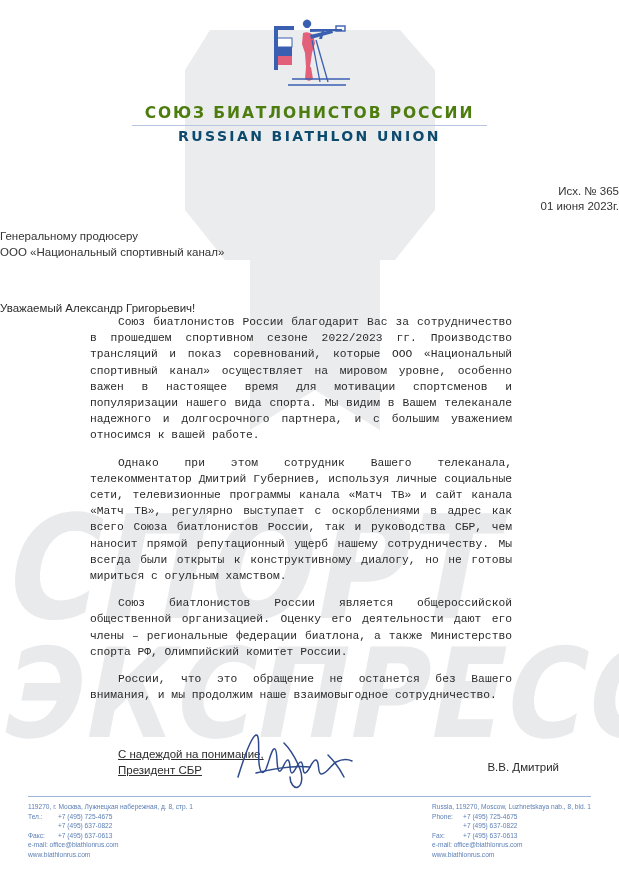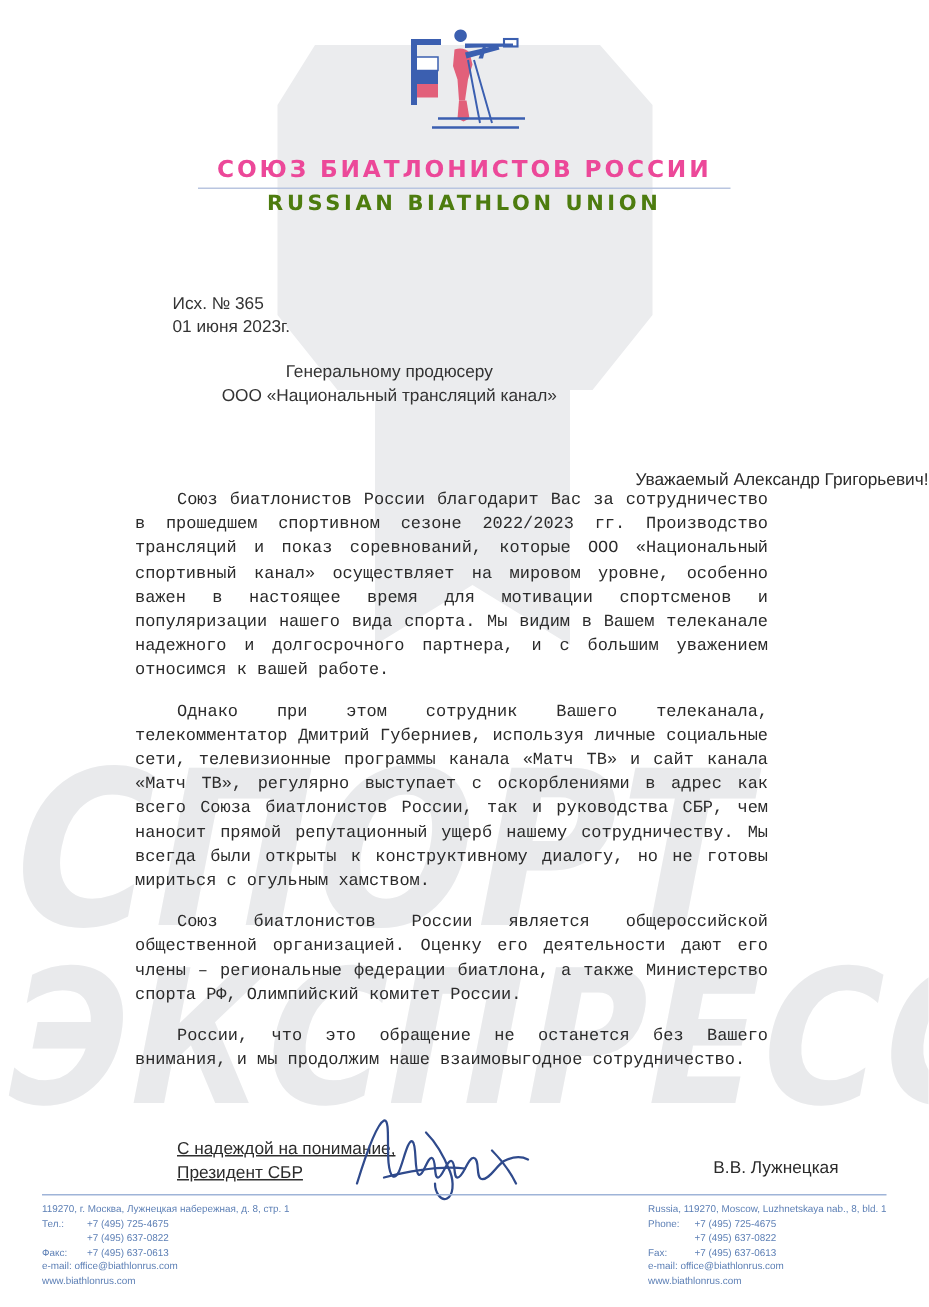--- a/index.html
+++ b/index.html
@@ -51,60 +51,61 @@
   .letterhead {
     padding-top:18px;
     text-align:center;
   }
   .logo-mark { width:120px; height:78px; margin:0 auto; display:block; }
   .org-name-ru {
     margin-top:8px;
     font-size:15.5px;
     font-weight:bold;
     letter-spacing:1.9px;
-    color:#ec4899;
+    color:#4d7c0f;
     font-family:"DejaVu Sans", sans-serif;
   }
   .rule {
     width:355px; height:1px;
     background:#b9c5e0;
     margin:3px auto 2px auto;
   }
   .org-name-en {
     font-size:14px;
     font-weight:bold;
     letter-spacing:2.4px;
-    color:#4d7c0f;
+    color:#0c4a6e;
     font-family:"DejaVu Sans", sans-serif;
   }
 
   
   .ref-block {
-    margin-top:52px;
+    margin-top:40px;
     padding-left:115px;
     font-size:11.5px;
     line-height:15px;
     color:#333;
+    text-align:right;
   }
 
   
   .addressee {
     margin-top:14px;
     padding-right:100px;
-    text-align:center;
+    text-align:left;
     font-size:11.5px;
     line-height:16px;
     color:#333;
   }
   .addressee .gap { display:block; height:12px; }
 
   
   .salutation {
     margin-top:30px;
-    text-align:right;
+    text-align:left;
     font-size:11.5px;
     font-weight:normal;
     color:#2b2b2b;
   }
   .body-text {
     padding:0 107px 0 90px;
     font-family:Liberation Mono, monospace;
   }
   .para {
     text-align:justify;
@@ -201,21 +202,21 @@
     <div class="org-name-en">RUSSIAN BIATHLON UNION</div>
   </div>
 
   <div class="ref-block">
     <div>Исх. № 365</div>
     <div>01 июня 2023г.</div>
   </div>
 
   <div class="addressee">
     <div>Генеральному продюсеру</div>
-    <div>ООО «Национальный трансляций канал»</div>
+    <div>ООО «Национальный спортивный канал»</div>
     <span class="gap"></span>
   </div>
 
   <div class="salutation">Уважаемый Александр Григорьевич!</div>
 
   <div class="body-text">
     <p class="para">Союз биатлонистов России благодарит Вас за сотрудничество в прошедшем спортивном сезоне 2022/2023 гг. Производство трансляций и показ соревнований, которые ООО «Национальный спортивный канал» осуществляет на мировом уровне, особенно важен в настоящее время для мотивации спортсменов и популяризации нашего вида спорта. Мы видим в Вашем телеканале надежного и долгосрочного партнера, и с большим уважением относимся к вашей работе.</p>
     <p class="para">Однако при этом сотрудник Вашего телеканала, телекомментатор Дмитрий Губерниев, используя личные социальные сети, телевизионные программы канала «Матч ТВ» и сайт канала «Матч ТВ», регулярно выступает с оскорблениями в адрес как всего Союза биатлонистов России, так и руководства СБР, чем наносит прямой репутационный ущерб нашему сотрудничеству. Мы всегда были открыты к конструктивному диалогу, но не готовы мириться с огульным хамством.</p>
     <p class="para">Союз биатлонистов России является общероссийской общественной организацией. Оценку его деятельности дают его члены – региональные федерации биатлона, а также Министерство спорта РФ, Олимпийский комитет России.</p>
     <p class="para">России, что это обращение не останется без Вашего внимания, и мы продолжим наше взаимовыгодное сотрудничество.</p>
@@ -225,21 +226,21 @@
     <div class="sign-left">
       <div>С надеждой на понимание,</div>
       <div>Президент СБР</div>
     </div>
     <svg class="signature-svg" viewBox="0 0 140 62" fill="none" stroke="currentColor" stroke-width="1.5" stroke-linecap="round">
       <path d="M6 48 C14 22 20 8 24 6 C28 5 26 22 27 34 C28 44 31 46 34 40 C37 33 40 18 43 20 C46 22 44 40 47 42 C50 44 53 30 56 31 C59 32 57 44 60 44 C63 44 66 32 69 33 C72 34 70 44 73 44 C77 44 80 30 84 31 C88 32 85 44 89 45 C94 46 99 36 104 33 C110 30 116 30 120 32"></path>
       <path d="M52 14 C58 20 64 30 68 40 C71 48 70 56 66 58 C62 60 58 54 58 48"></path>
       <path d="M96 26 C102 32 108 40 112 48"></path>
       <path d="M24 44 C40 40 60 36 78 38"></path>
     </svg>
-    <div class="sign-name">В.В. Лужнецкая</div>
+    <div class="sign-name">В.В. Дмитрий</div>
   </div>
 
   <div class="footer">
     <div class="footer-rule"></div>
     <div class="footer-cols">
       <div class="fcol">
         <div class="faddr">119270, г. Москва, Лужнецкая набережная, д. 8, стр. 1</div>
         <div class="frow">
           <span class="flabel">Тел.:</span>
           <span class="fval">+7 (495) 725-4675</span>

